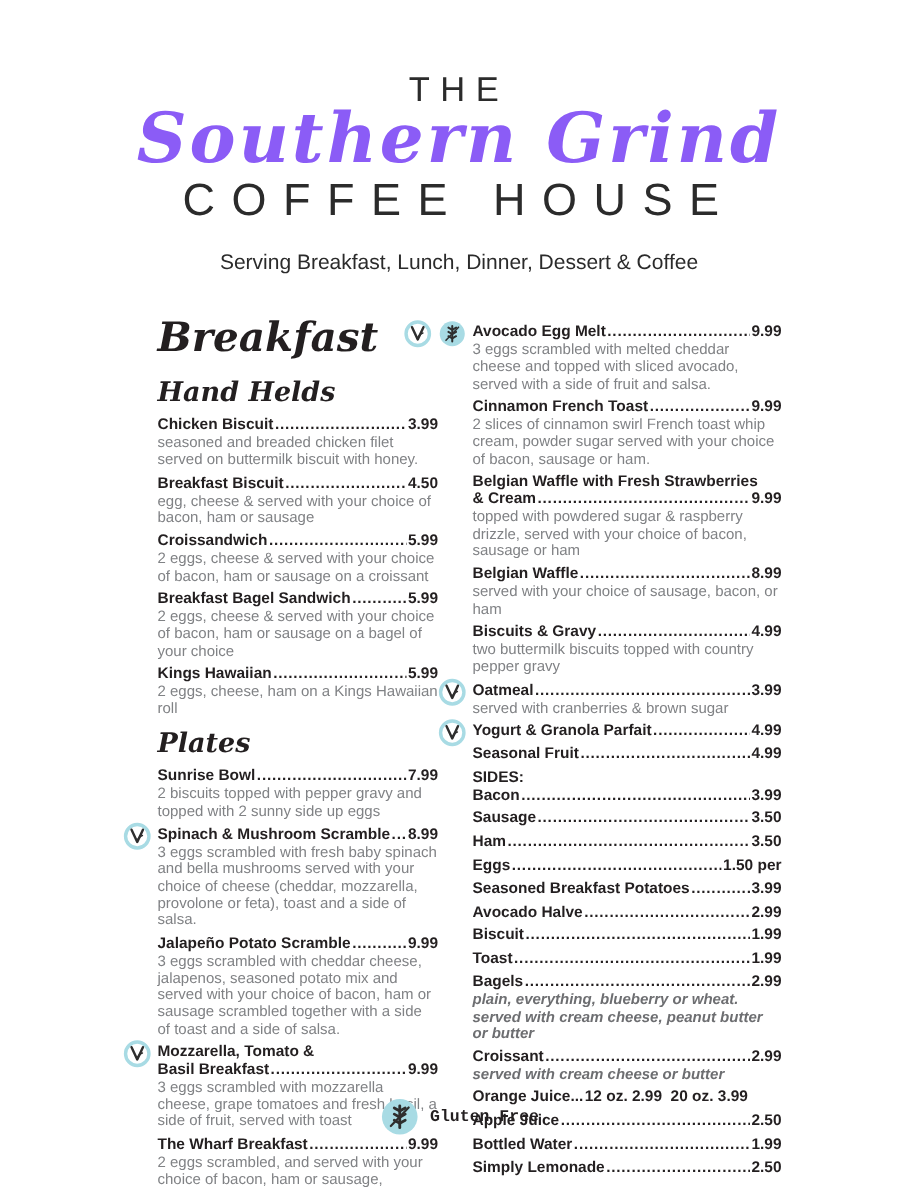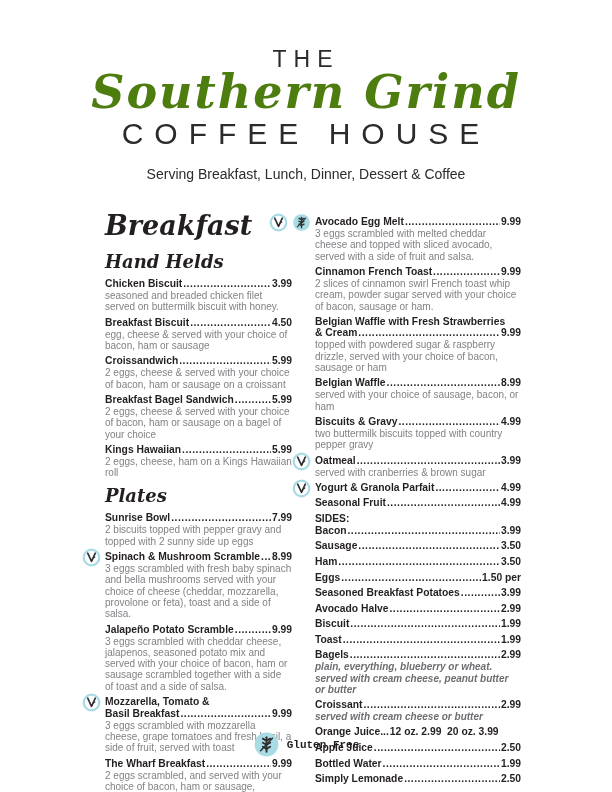--- a/index.html
+++ b/index.html
@@ -5,21 +5,21 @@
   html,body{margin:0;padding:0;background:#ffffff;}
   .page{
     position:relative;width:612px;height:792px;background:#ffffff;overflow:hidden;
     font-family:"Liberation Sans", sans-serif;color:#231f20;
   }
   
   .header{position:absolute;top:46px;left:0;right:0;text-align:center;}
   .the{font-size:23px;letter-spacing:7px;font-weight:400;color:#2b2b2b;}
   .script-title{
     font-family:"DejaVu Serif", serif;font-style:italic;font-weight:700;
-    font-size:46px;line-height:1;color:#4d7c0f;letter-spacing:2px;margin-top:-4px;
+    font-size:46px;line-height:1;color:#8b5cf6;letter-spacing:2px;margin-top:-4px;
   }
   .coffee-house{font-size:30px;letter-spacing:11px;font-weight:400;color:#2b2b2b;margin-top:2px;}
   .tagline{font-size:14px;font-weight:400;color:#2b2b2b;margin-top:15px;}
   
   .script{font-family:"DejaVu Serif", serif;font-style:italic;font-weight:600;color:#231f20;}
   .breakfast-title{font-size:27px;line-height:1;margin:0 0 14px 0;}
   .group-heading{font-size:18px;line-height:1;margin:9px 0 7px 0;}
   
   .col{position:absolute;}
   .col-left{left:105px;top:212px;width:187px;}

